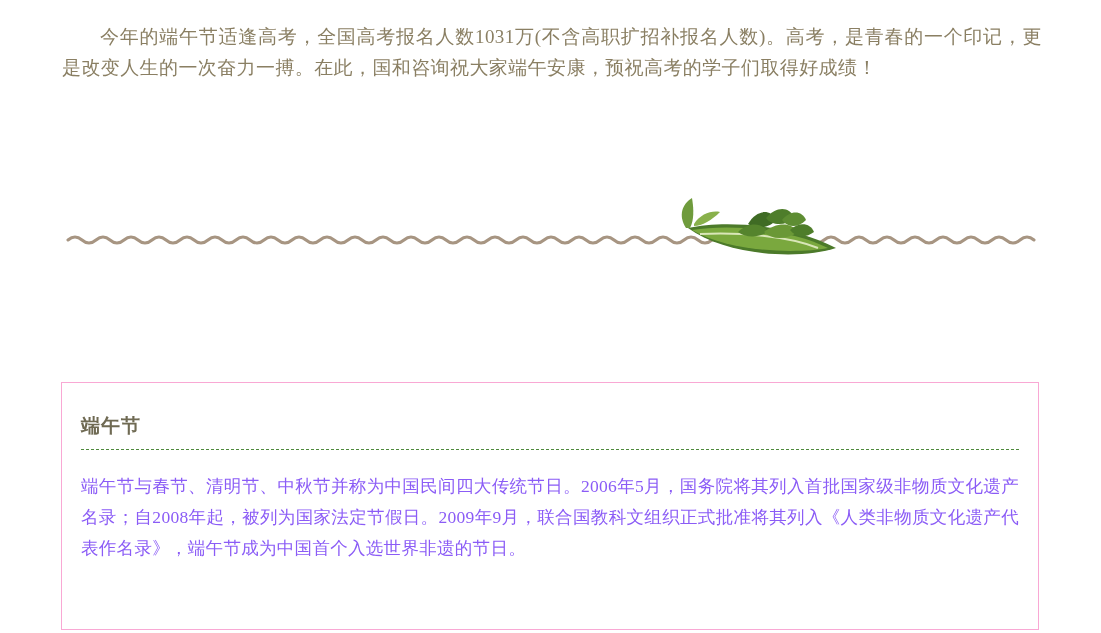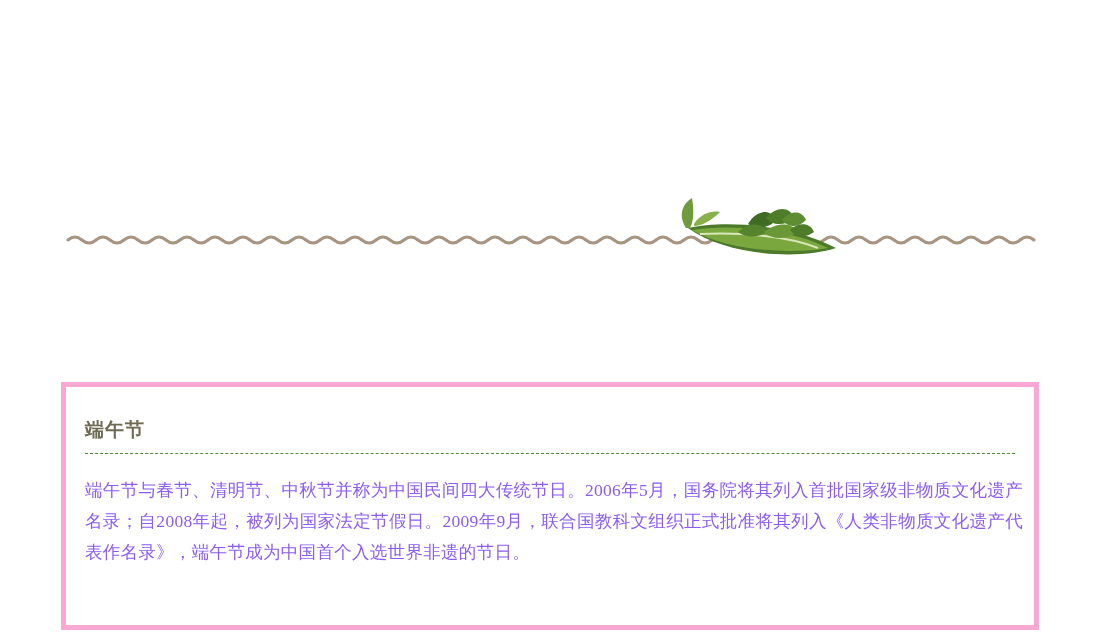--- a/index.html
+++ b/index.html
@@ -47,21 +47,21 @@
     display: block;
   }
 
   
   .infobox {
     position: absolute;
     left: 61px;
     top: 382px;
     width: 978px;
     height: 248px;
-    border: 5px solid #f9a8d4;
+    border: 1px solid #f9a8d4;
     box-sizing: border-box;
     background: #ffffff;
   }
   .infobox-title {
     position: absolute;
     left: 19px;
     top: 30px;
     font-size: 19px;
     font-weight: bold;
     color: #6f6a53;
@@ -85,20 +85,21 @@
     line-height: 31px;
     text-align: justify;
     letter-spacing: 0.3px;
   }
 </style>
 </head>
 <body>
 
 <div class="page">
 
+  <p class="intro">今年的端午节适逢高考，全国高考报名人数1031万(不含高职扩招补报名人数)。高考，是青春的一个印记，更是改变人生的一次奋力一搏。在此，国和咨询祝大家端午安康，预祝高考的学子们取得好成绩！</p>
 
   <div class="divider-wrap">
     <svg width="1101" height="110" viewBox="0 0 1101 110" xmlns="http://www.w3.org/2000/svg" aria-hidden="true">
 
       <path d="M68 60
                q 7 -6 14 0 q 7 6 14 0 q 7 -6 14 0 q 7 6 14 0
                q 7 -6 14 0 q 7 6 14 0 q 7 -6 14 0 q 7 6 14 0
                q 7 -6 14 0 q 7 6 14 0 q 7 -6 14 0 q 7 6 14 0
                q 7 -6 14 0 q 7 6 14 0 q 7 -6 14 0 q 7 6 14 0
                q 7 -6 14 0 q 7 6 14 0 q 7 -6 14 0 q 7 6 14 0

